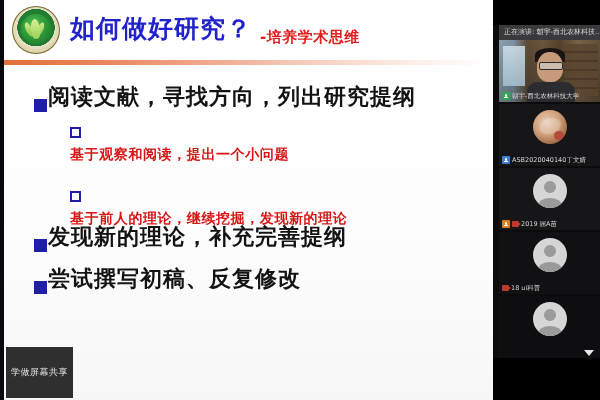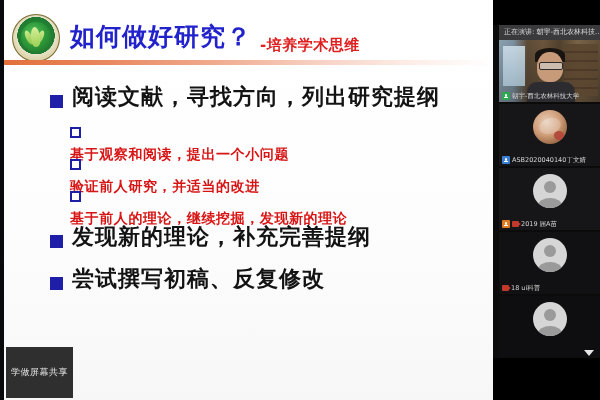--- a/index.html
+++ b/index.html
@@ -7,21 +7,21 @@
        font-family:"DejaVu Sans","Liberation Sans",sans-serif;}
   .screen{position:relative;width:600px;height:400px;background:#000;}
 
   
   .slide{position:absolute;left:4px;top:0;width:489px;height:400px;
          background:linear-gradient(180deg,#ffffff 0%,#fdfdfd 55%,#f7f7f7 100%);
          overflow:hidden;}
   .slide-left-edge{position:absolute;left:0;top:0;width:4px;height:400px;background:#07090c;}
 
   
-  .slide-head{position:absolute;left:0;top:8px;width:509px;height:56px;}
+  .slide-head{position:absolute;left:0;top:0;width:509px;height:56px;}
   .logo{position:absolute;left:8px;top:6px;width:48px;height:48px;border-radius:50%;
         background:radial-gradient(circle at 50% 45%,#2a9a3c 0%,#1f7a30 52%,#e8e2c8 53%,#d9cf9e 74%,#b9a96a 100%);
         box-shadow:inset 0 0 0 1px rgba(120,100,40,.55);overflow:hidden;}
   .logo .inner{position:absolute;left:9px;top:8px;width:30px;height:30px;border-radius:50%;
         background:radial-gradient(circle at 42% 38%,#58c15f 0%,#2f9b3a 45%,#1d6b26 100%);}
   .logo .wheat{position:absolute;left:19px;top:13px;width:9px;height:20px;
         background:linear-gradient(180deg,#d8ef9a,#9ad155);
         border-radius:50% 50% 40% 40%;transform:rotate(-6deg);}
   .logo .wheat2{position:absolute;left:14px;top:16px;width:6px;height:15px;
         background:linear-gradient(180deg,#cdea8c,#8cc64a);border-radius:60%;transform:rotate(-26deg);}
@@ -34,21 +34,21 @@
         color:#2222cc;font-weight:700;letter-spacing:1px;white-space:nowrap;
         font-family:"DejaVu Sans","Liberation Sans",sans-serif;}
   .title-sub{position:absolute;left:256px;top:28px;font-size:15px;line-height:18px;
         color:#e02020;font-weight:700;white-space:nowrap;letter-spacing:.5px;}
 
   .divider{position:absolute;left:0;top:60px;width:489px;height:5px;
         background:linear-gradient(90deg,#e2703a 0%,#e8835a 18%,#f0a98c 42%,#f7d2c4 65%,#fdeee8 84%,#ffffff 100%);}
 
   
   .body-area{position:absolute;left:0;top:70px;width:489px;height:300px;}
-  .lvl1{position:absolute;display:flex;align-items:center;gap:9px;white-space:nowrap;margin-left:16px;}
+  .lvl1{position:absolute;display:flex;align-items:flex-end;gap:1px;white-space:nowrap;}
   .lvl1 .sq{width:13px;height:13px;background:#1e1ea8;margin-top:8px;flex:0 0 auto;}
   .lvl1 .tx{font-size:22px;line-height:30px;color:#131313;font-weight:700;letter-spacing:1px;}
   .lvl2{position:absolute;display:flex;align-items:flex-start;gap:6px;white-space:nowrap;flex-direction:column;}
   .lvl2 .sq{width:11px;height:11px;border:2px solid #1e1ea8;background:#fff;margin-top:5px;flex:0 0 auto;box-sizing:border-box;}
   .lvl2 .tx{font-size:14px;line-height:21px;color:#d81515;font-weight:700;letter-spacing:.6px;}
 
   .b1{left:30px;top:12px;}
   .s1{left:66px;top:52px;}
   .s2{left:66px;top:84px;}
   .s3{left:66px;top:116px;}
@@ -144,24 +144,20 @@
       <div class="lvl1 b1">
         <div class="sq"></div>
         <div class="tx">阅读文献，寻找方向，列出研究提纲</div>
       </div>
 
       <div class="lvl2 s1">
         <div class="sq"></div>
         <div class="tx">基于观察和阅读，提出一个小问题</div>
       </div>
 
-      <div class="lvl2 s2">
-        <div class="sq"></div>
-        <div class="tx">验证前人研究，并适当的改进</div>
-      </div>
 
       <div class="lvl2 s3">
         <div class="sq"></div>
         <div class="tx">基于前人的理论，继续挖掘，发现新的理论</div>
       </div>
 
       <div class="lvl1 b2">
         <div class="sq"></div>
         <div class="tx">发现新的理论，补充完善提纲</div>
       </div>

